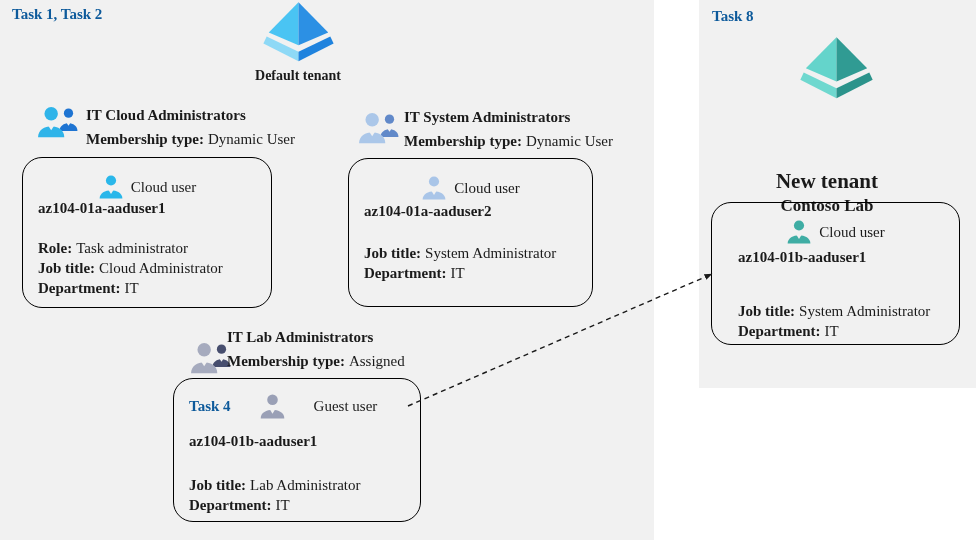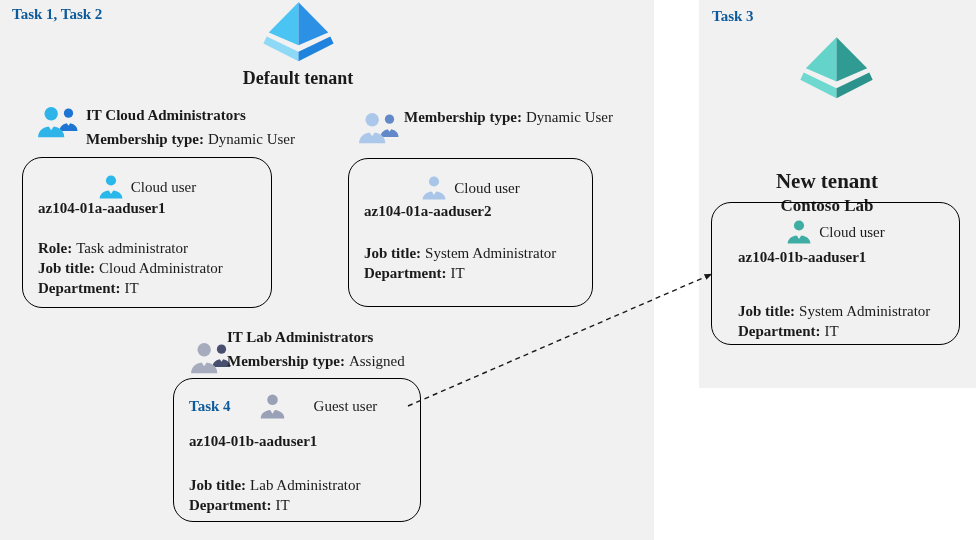--- a/index.html
+++ b/index.html
@@ -4,21 +4,21 @@
 <style>
   html,body { margin:0; padding:0; background:#ffffff; }
   .stage {
     position:relative; width:978px; height:540px; overflow:hidden;
     background:#ffffff; color:#1a1a1a;
     font-family:Liberation Serif, serif; font-size:15px;
   }
   .region { position:absolute; background:#f1f1f1; }
   .abs { position:absolute; }
   .task-label { position:absolute; font-weight:700; font-size:15px; color:#0d5a9b; white-space:nowrap; }
-  .tenant-title { position:absolute; font-weight:700; font-size:18px; text-align:center; white-space:nowrap; }
+  .tenant-title { position:absolute; font-weight:700; font-size:14px; text-align:center; white-space:nowrap; }
   .group-text { position:absolute; line-height:24px; white-space:nowrap; }
   .group-name { font-weight:700; }
   .group-text b { margin-right:4px; }
   .card {
     position:absolute; border:1.4px solid #000000; border-radius:20px;
     background:transparent; box-sizing:border-box;
   }
   .card-header {
     display:flex; align-items:center; justify-content:center; gap:7px;
     margin-top:16px; font-size:15px;
@@ -75,20 +75,21 @@
       <path d="M21.5,25.5 C21.5,15.8 38.5,15.8 38.5,25.5 Z"></path>
     </g>
     <polygon points="27,16 33,16 30,20.6" fill="#f1f1f1"></polygon>
     <g fill="#abc7e9">
       <circle cx="13.5" cy="9.2" r="6.4"></circle>
       <path d="M1,31.5 C1,17.6 26,17.6 26,31.5 Z"></path>
     </g>
     <polygon points="9,18 18,18 13.5,24.8" fill="#f1f1f1"></polygon>
   </svg>
   <div class="group-text" style="left:404px; top:105px;">
+    <div class="group-name">IT System Administrators</div>
     <div><b>Membership type:</b><span>Dynamic User</span></div>
   </div>
 
   <div class="card" style="left:22px; top:157px; width:250px; height:151px;">
     <div class="card-header">
       <svg width="26" height="26" viewBox="0 0 24 22">
         <g fill="#2ab7ea">
           <circle cx="12" cy="5" r="4.7"></circle>
           <path d="M1.5,21.6 C1.5,11.4 22.5,11.4 22.5,21.6 Z"></path>
         </g>
@@ -151,21 +152,21 @@
       </svg>
       <span>Guest user</span>
     </div>
     <div class="user-name" style="top:54px;">az104-01b-aaduser1</div>
     <div class="card-lines" style="top:96px;">
       <div><b>Job title:</b><span>Lab Administrator</span></div>
       <div><b>Department:</b><span>IT</span></div>
     </div>
   </div>
 
-  <div class="task-label" style="left:712px; top:8px;">Task 3</div>
+  <div class="task-label" style="left:712px; top:8px;">Task 8</div>
 
   <svg class="abs" style="left:797px; top:36px;" width="79" height="66" viewBox="0 0 36 31">
     <polygon points="18,0.6 3.6,15.2 18,21.4" fill="#64d4cb"></polygon>
     <polygon points="18,0.6 32.4,15.2 18,21.4" fill="#309b93"></polygon>
     <polygon points="2.6,17.2 18,24.6 18,29.2 1,20.6" fill="#6fd8cf"></polygon>
     <polygon points="33.4,17.2 18,24.6 18,29.2 35,20.6" fill="#2b938b"></polygon>
   </svg>
 
   <div class="tenant-title" style="left:727px; top:132px; width:200px; font-size:21px;margin-top:37px;">New tenant</div>
   <div class="tenant-title" style="left:727px; top:148px; width:200px; font-size:17px;margin-top:48px;">Contoso Lab</div>

